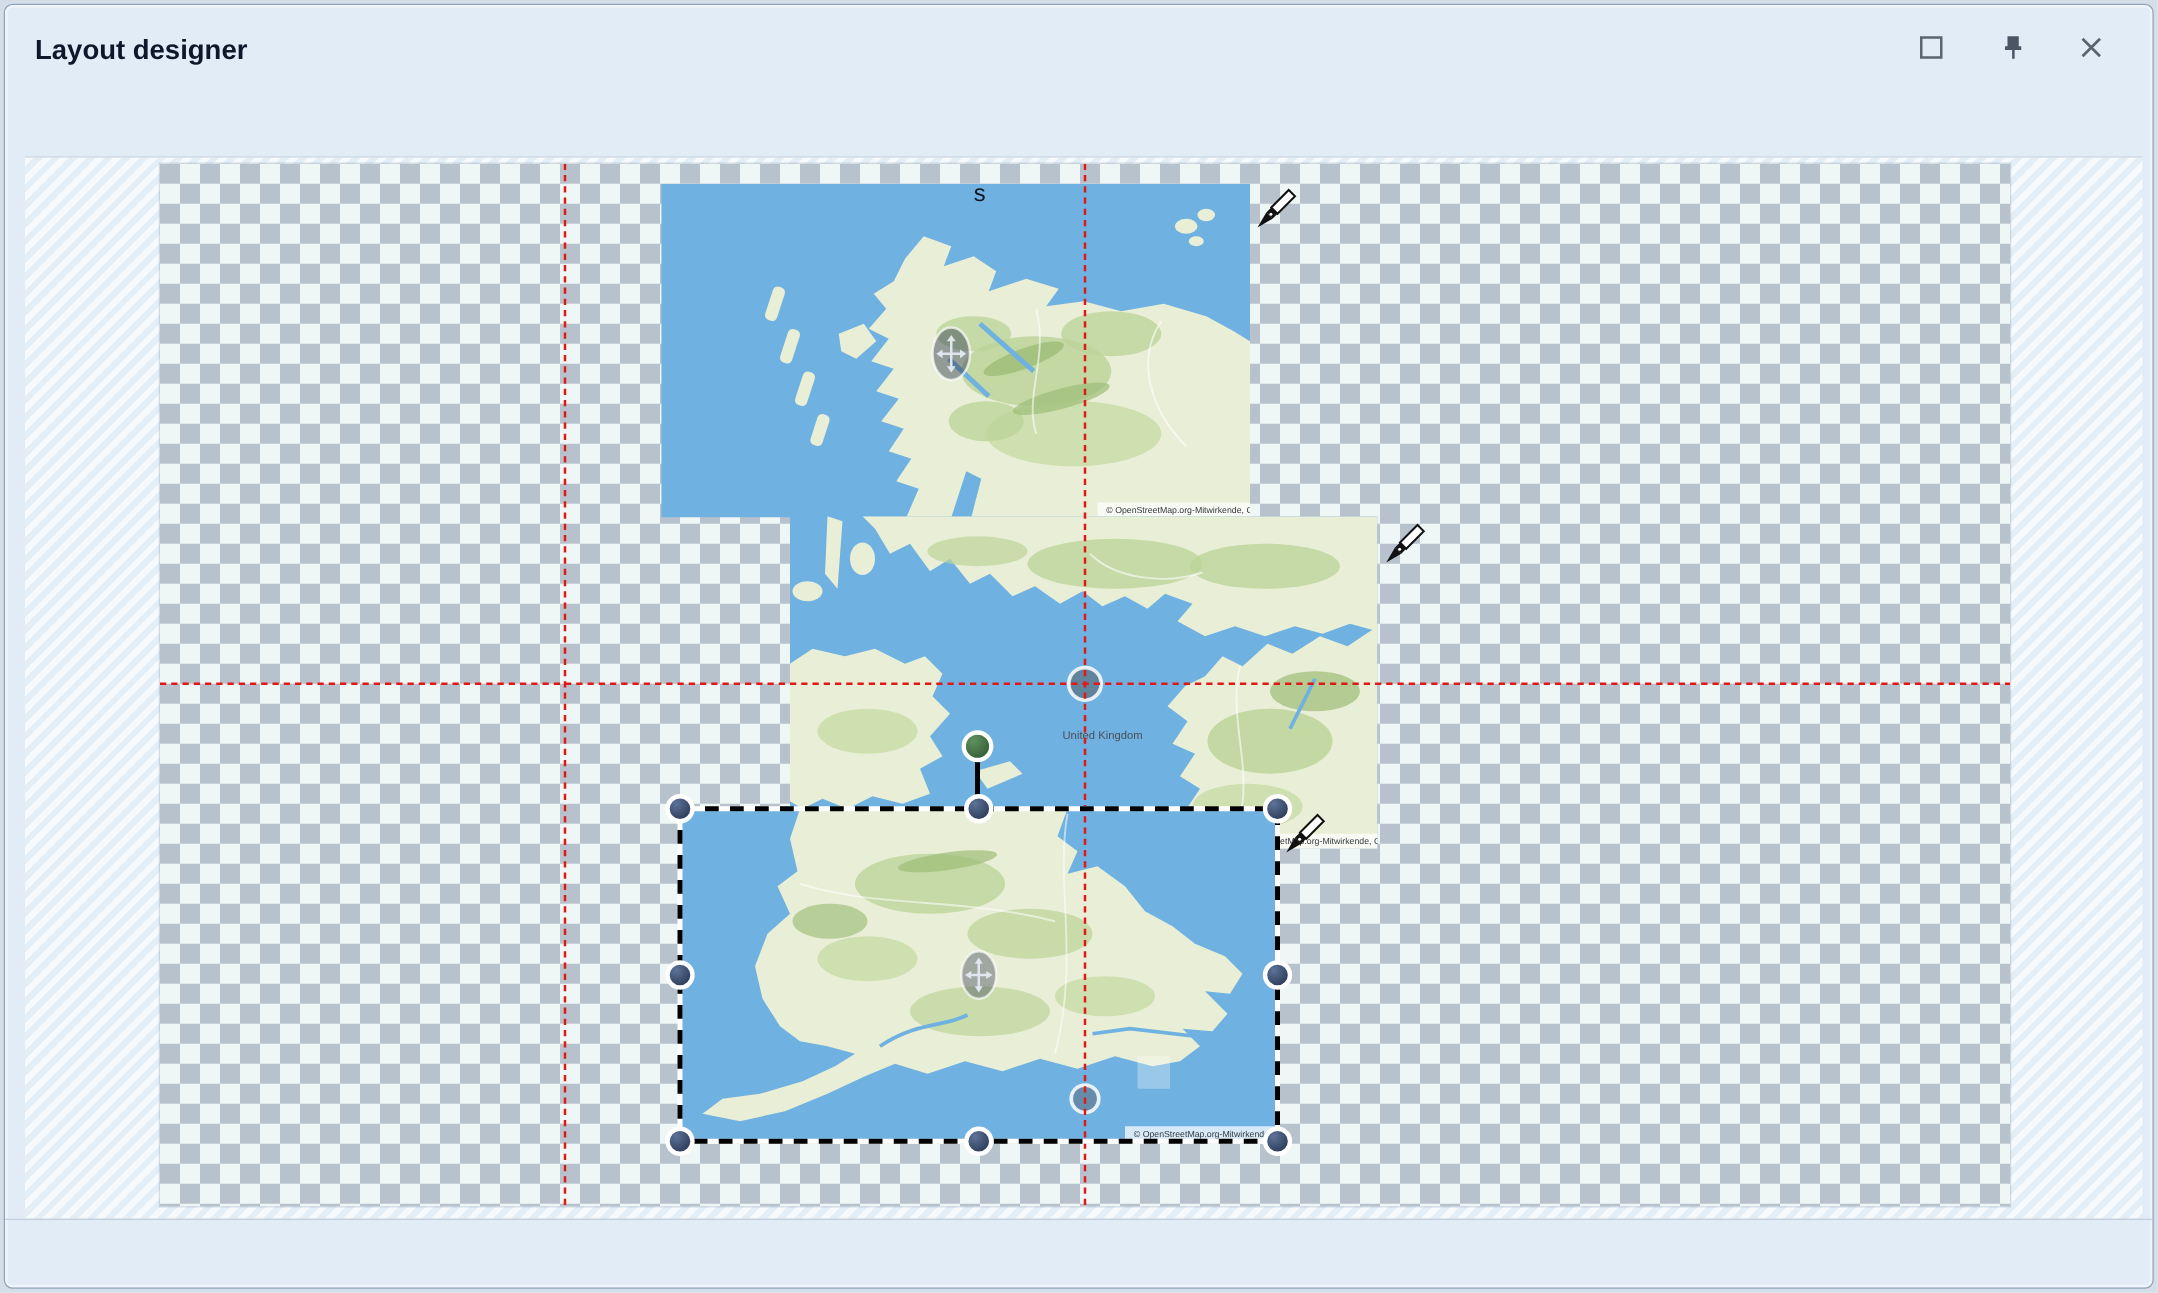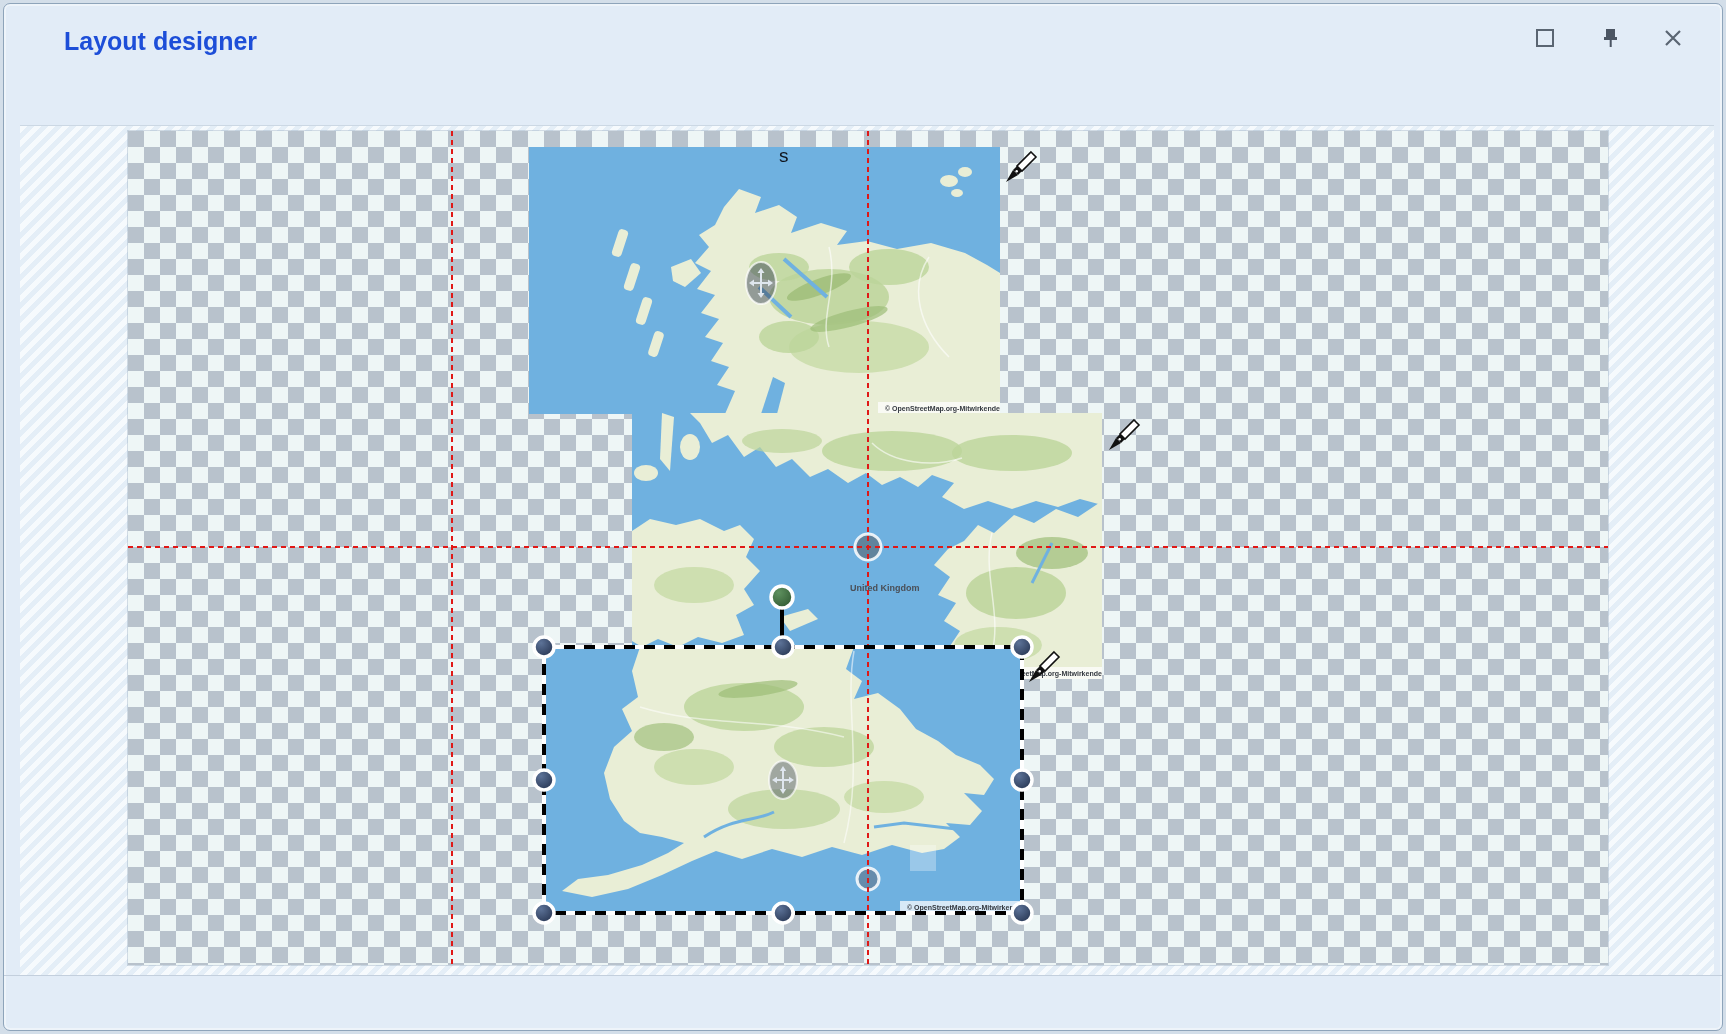--- a/index.html
+++ b/index.html
@@ -8,21 +8,21 @@
     font-family:"Liberation Sans", sans-serif;
     -webkit-font-smoothing:antialiased;position:relative;overflow:hidden;
   }
   .window{
     position:absolute;left:3px;top:3px;width:1718px;height:1026px;
     background:#e2ecf7;border:1px solid #8ea4ba;border-radius:7px;
     box-shadow:0 0 0 2px #eef4fa inset;overflow:hidden;
   }
   .titlebar{position:absolute;left:0;top:0;width:100%;height:62px;}
   .window-title{
-    position:absolute;left:24px;top:23px;font-size:25px;font-weight:bold;color:#1d4ed8;margin-left:36px;
+    position:absolute;left:24px;top:23px;font-size:22px;font-weight:bold;color:#0f172a;
   }
   .tb-btn{position:absolute;top:22px;width:30px;height:28px;display:flex;align-items:center;justify-content:center;cursor:default;}
   .toolbar{position:absolute;left:0;top:62px;width:100%;height:58px;}
   .tool{position:absolute;top:72px;width:36px;height:38px;display:flex;align-items:center;justify-content:center;}
   .tool.active{background:#2aa5da;border-radius:6px;}
   .tsep{position:absolute;top:72px;width:1px;height:36px;background:#b9c6d4;}
   .caret{position:absolute;width:0;height:0;border-left:7px solid transparent;border-right:7px solid transparent;border-top:8px solid #3a4450;}
   .timemark-label{position:absolute;left:537px;top:79px;font-size:20px;color:#1d2430;}
   .timemark-input{
     position:absolute;left:668px;top:72px;width:126px;height:34px;background:#fdfeff;
@@ -33,21 +33,21 @@
   .spinner{
     position:absolute;left:802px;top:72px;width:24px;height:36px;background:#f4f8fc;border:1px solid #9fb2c5;
     display:flex;flex-direction:column;align-items:center;justify-content:center;gap:4px;box-sizing:border-box;
   }
   .spin-up{width:0;height:0;border-left:6px solid transparent;border-right:6px solid transparent;border-bottom:8px solid #414b59;}
   .spin-dn{width:0;height:0;border-left:6px solid transparent;border-right:6px solid transparent;border-top:8px solid #414b59;}
 
   .workspace{
     position:absolute;left:16px;top:121px;width:1694px;height:849px;
     background:repeating-linear-gradient(135deg,#f6fafd 0 5px,#e4eef7 5px 10px);
-    border-top:1px solid #ccd8e4;border-bottom:1px solid #ccd8e4;font-weight:bold;
+    border-top:1px solid #ccd8e4;border-bottom:1px solid #ccd8e4;
   }
   .canvas{
     position:absolute;left:108px;top:5px;width:1480px;height:834px;
     background-image:conic-gradient(#eef6f6 25%, #b8c2cc 0 50%, #eef6f6 0 75%, #b8c2cc 0);
     background-size:32px 32px;
     box-shadow:0 0 0 1px rgba(140,160,180,.35);
   }
   .canvas-svg{position:absolute;left:0;top:0;}
 
   .bottombar{position:absolute;left:0;top:971px;width:100%;height:55px;border-top:1px solid #c3cfdd;}

